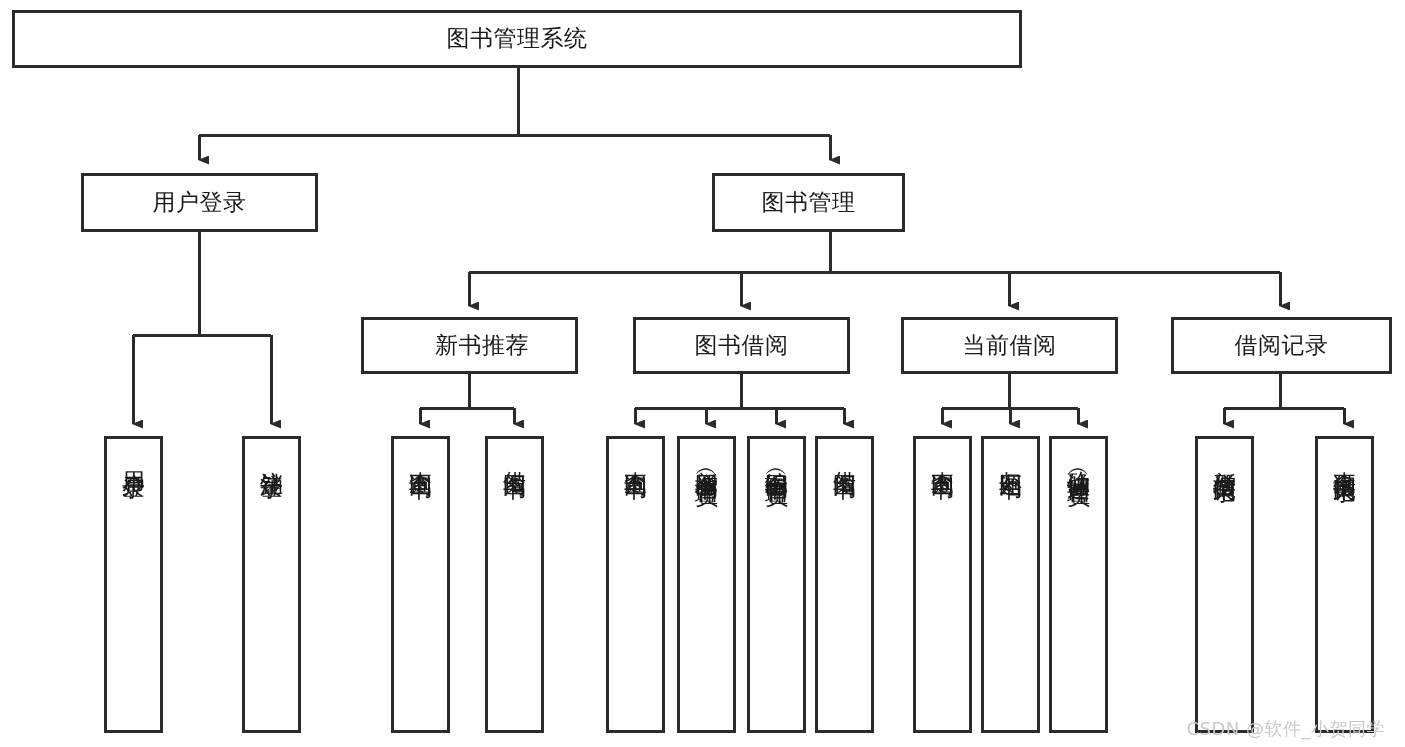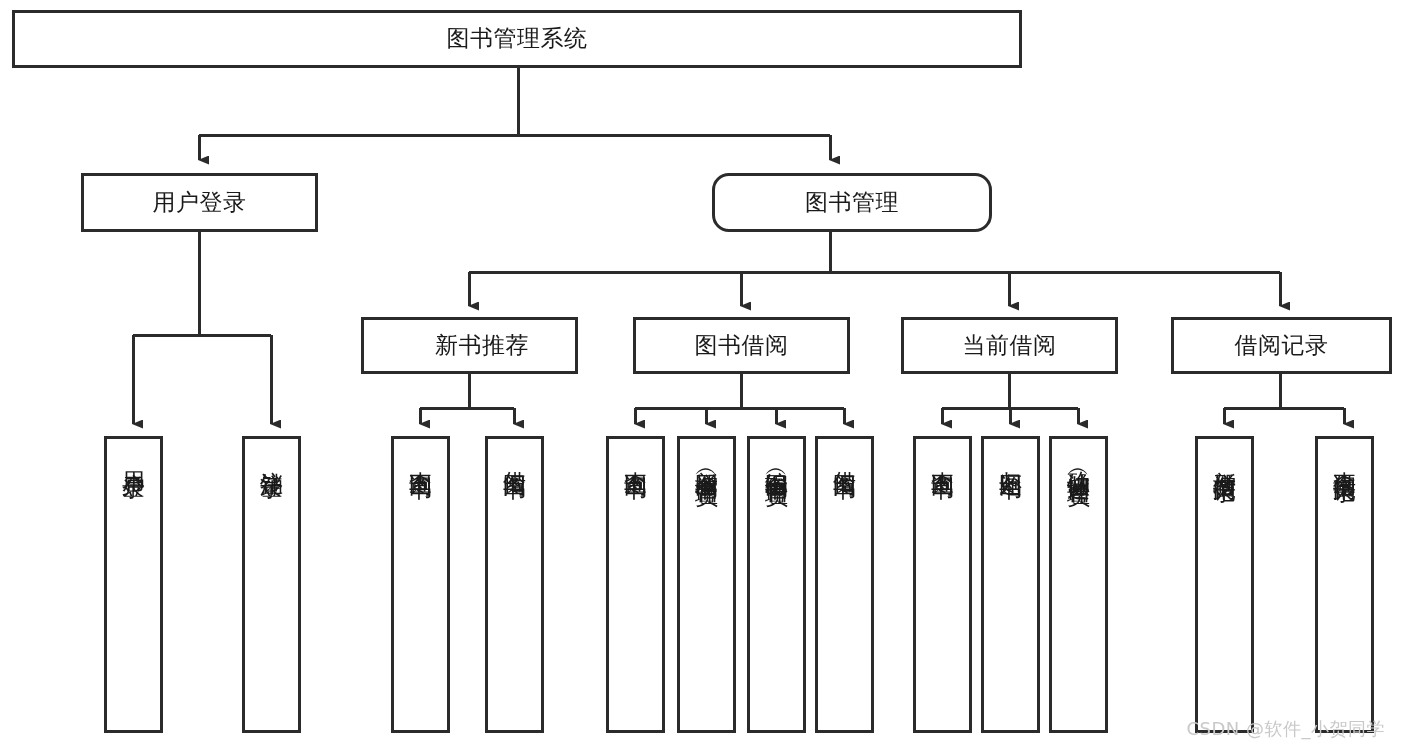--- a/index.html
+++ b/index.html
@@ -122,21 +122,21 @@
     </g>
   </svg>
 
   <div class="node-box" style="left:12px; top:10px; width:1010px; height:58px;">
     <span class="node-label">图书管理系统</span>
   </div>
 
   <div class="node-box" style="left:81px; top:173px; width:237px; height:59px;">
     <span class="node-label">用户登录</span>
   </div>
-  <div class="node-box" style="left:712px; top:173px; width:280px; height:59px;border-radius:17px;">
+  <div class="node-box" style="left:712px; top:173px; width:193px; height:59px;">
     <span class="node-label">图书管理</span>
   </div>
 
   <div class="node-box" style="left:361px; top:317px; width:217px; height:57px;padding-left:25px;">
     <span class="node-label">新书推荐</span>
   </div>
   <div class="node-box" style="left:901px; top:317px; width:217px; height:57px;">
     <span class="node-label">当前借阅</span>
   </div>
   <div class="node-box" style="left:633px; top:317px; width:217px; height:57px;">

